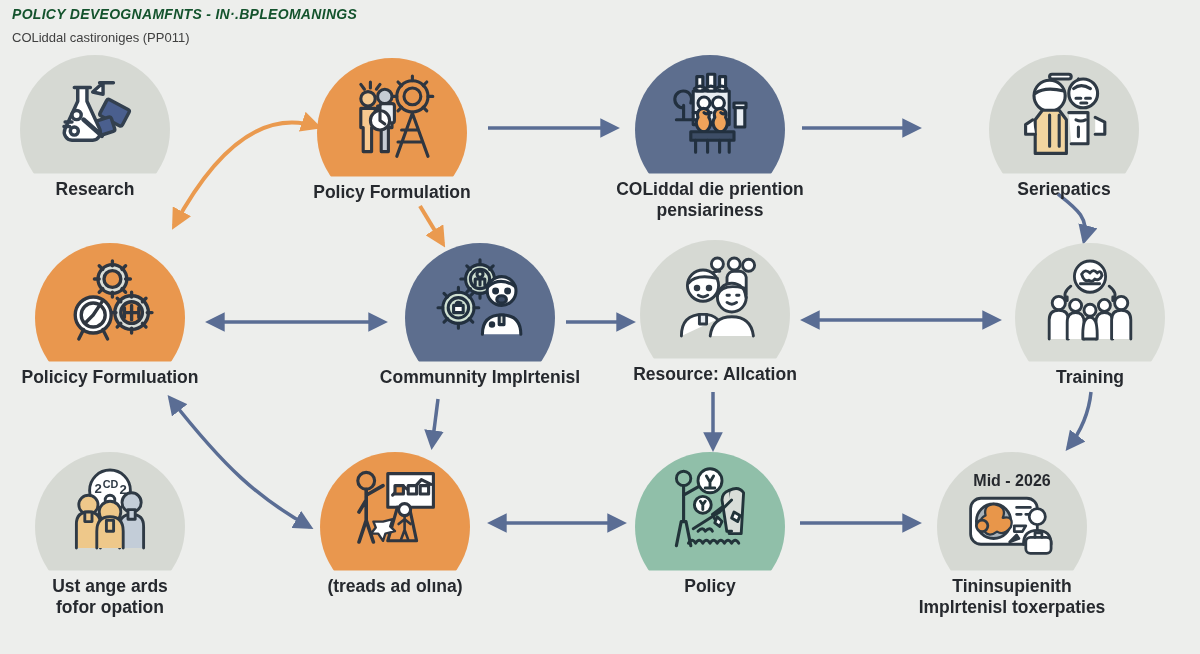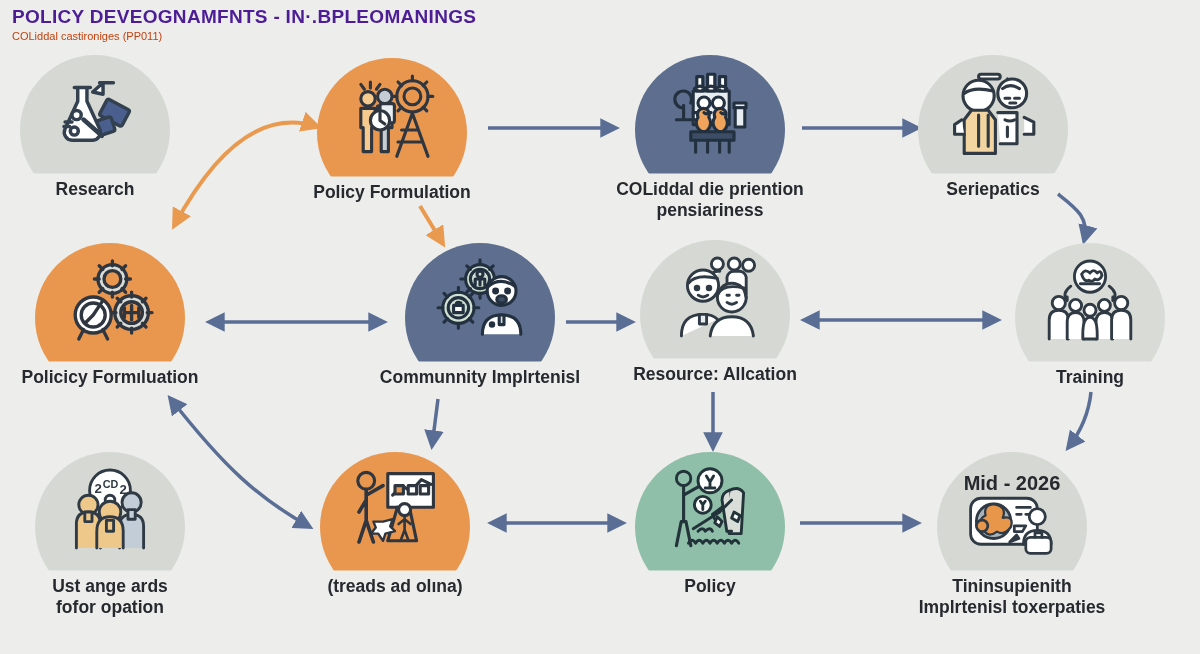--- a/index.html
+++ b/index.html
@@ -1,39 +1,39 @@
 <!DOCTYPE html>
 <html><head>
 <meta charset="utf-8">
 <style>
   html,body{margin:0;padding:0;}
   body{font-family:"Liberation Sans", sans-serif; background:#e9ebe9;}
   .stage{position:relative;width:1200px;height:654px;background:#edeeec;overflow:hidden;}
 
-  .title{position:absolute;left:12px;top:6px;font-size:19px;font-weight:800;letter-spacing:.3px;color:#4c1d95;}
-  .subtitle{position:absolute;left:12px;top:30px;font-size:11px;font-weight:400;color:#c2410c;}
+  .title{position:absolute;left:12px;top:6px;font-size:14px;font-weight:800;letter-spacing:.3px;color:#14532d;font-style:italic;}
+  .subtitle{position:absolute;left:12px;top:30px;font-size:13px;font-weight:400;color:#404040;}
 
   .node{position:absolute;width:150px;height:150px;}
   .circle{position:absolute;inset:0;border-radius:50%;clip-path:inset(0 0 21% 0);
           display:flex;align-items:center;justify-content:center;padding-bottom:30px;box-sizing:border-box;}
   .c-gray{background:#d6d9d3;}
   .c-gray2{background:#d9dcd6;}
   .c-orange{background:#e9974e;}
   .c-blue{background:#5d6e8e;}
   .c-teal{background:#90bfa9;}
   .icon{display:block;line-height:0;}
   .icon svg{display:block;}
 
   .label{position:absolute;top:124px;left:50%;transform:translateX(-50%);width:290px;
          text-align:center;font-weight:700;font-size:17.5px;line-height:1.2;color:#26292e;}
   .label span{display:block;}
   .label span:empty{display:none;}
 
   .badge{position:absolute;top:20px;left:0;width:100%;text-align:center;
-         font-weight:700;font-size:20px;color:#26292e;z-index:2;}
+         font-weight:700;font-size:16px;color:#26292e;z-index:2;}
   .has-badge .icon{margin-top:30px;}
 
   .arrows{position:absolute;inset:0;pointer-events:none;}
 </style>
 </head>
 <body>
 
 <div class="stage">
 
   <div class="title">POLICY DEVEOGNAMFNTS - IN·.BPLEOMANINGS</div>
@@ -142,21 +142,21 @@
           <path d="M28 61 v10 M38 61 v10 M48 61 v10 M56 61 v10"></path>
         </svg>
       </span>
     </div>
     <div class="label">
       <span>COLiddal die priention</span>
       <span>pensiariness</span>
     </div>
   </div>
 
-  <div class="node" style="left:918px;top:55px">
+  <div class="node" style="left:989px;top:55px">
     <div class="circle c-gray">
       <span class="icon">
         <svg width="96" height="96" viewBox="0 0 80 80" fill="none" stroke="#2f3a45" stroke-width="2.6" stroke-linecap="round" stroke-linejoin="round">
           <rect x="28" y="6" width="18" height="4" rx="2" fill="#fff"></rect>
           <path d="M52 10 l3 4 l-3 3"></path>
           <circle cx="28" cy="24" r="13" fill="#fff"></circle>
           <path d="M16 22 q8 -6 24 -2" fill="none"></path>
           <circle cx="56" cy="22" r="12" fill="#fff"></circle>
           <path d="M48 18 q6 -5 14 0 M50 26 h4 M58 26 h4 M54 30 h5"></path>
           <path d="M22 36 h14 l6 8 v28 h-26 v-28 z" fill="#f2d5a0"></path>

